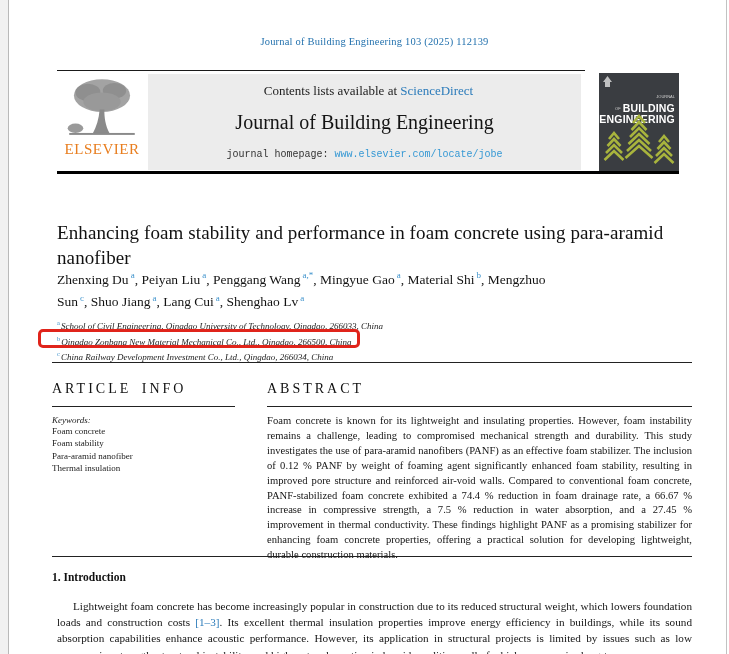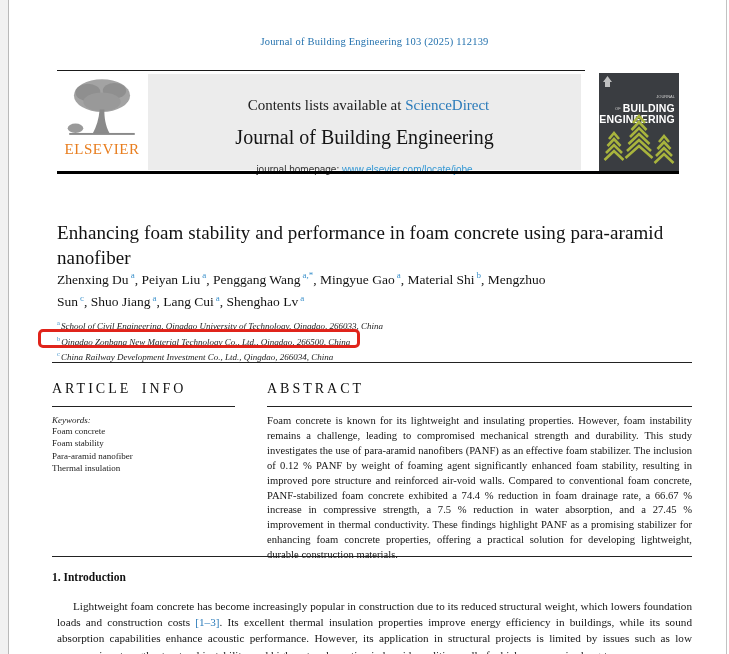--- a/index.html
+++ b/index.html
@@ -15,23 +15,23 @@
 
   .rule { position:absolute; background:#1a1a1a; }
   .rule-top { left:57px; top:70px; width:528px; height:1px; }
   .rule-thick { left:57px; top:171px; width:622px; height:3px; background:#000; }
 
   .logo { position:absolute; left:57px; top:76px; width:90px; height:92px; text-align:center; }
   .logo svg { display:block; margin:0 auto; }
   .elsevier-text { font-size:15px; color:#e87d1e; letter-spacing:.5px; margin-top:1px; }
 
   .graybox { position:absolute; left:148px; top:74px; width:433px; height:96px; background:#ececec; text-align:center; }
-  .contents-line { margin-top:23px; font-size:15px; color:#222;padding-left:8px; }
+  .contents-line { margin-top:9px; font-size:13px; color:#222;padding-left:8px; }
   .journal-title { margin-top:12px; font-size:20px; color:#141414; }
-  .homepage-line { margin-top:15px; font-family:Liberation Sans, sans-serif; font-size:10px; color:#333; }
+  .homepage-line { margin-top:15px; font-family:Liberation Mono, monospace; font-size:10px; color:#333; }
   .link { color:#2b7bba; text-decoration:none; cursor:pointer; }
   .link-url { color:#3598d4; }
 
   .cover { position:absolute; left:599px; top:73px; width:80px; height:99px; background:#3a3d41; overflow:hidden; cursor:pointer; }
   .emblem { position:absolute; left:4px; top:3px; width:9px; height:11px; background:#d8d8d8; opacity:.85;
             clip-path:polygon(50% 0,100% 55%,78% 55%,78% 100%,22% 100%,22% 55%,0 55%); }
   .cover-titles { position:absolute; right:4px; top:17px; text-align:right;
                   font-family:"Liberation Sans", sans-serif; color:#fff; line-height:10px; }
   .cover-titles .jof { font-size:4px; color:#cfcfcf; margin-right:2px; vertical-align:2px; }
   .cover-titles .big { font-size:10.5px; font-weight:bold; letter-spacing:.2px; }
@@ -140,21 +140,21 @@
     <span class="author"><span>Mengzhuo Sun</span><sup>c</sup></span>
     <span class="author"><span>Shuo Jiang</span><sup>a</sup></span>
     <span class="author"><span>Lang Cui</span><sup>a</sup></span>
     <span class="author"><span>Shenghao Lv</span><sup>a</sup></span>
   </div>
 
   <div class="affils">
     <div class="affil"><sup>a</sup><span>School of Civil Engineering, Qingdao University of Technology, Qingdao, 266033, China</span></div>
     <div class="affil affil-b">
       <span class="redbox"></span>
-      <sup>b</sup><span>Qingdao Zonbang New Material Technology Co., Ltd., Qingdao, 266500, China</span>
+      <sup>b</sup><span>Qingdao Zonbang New Material Mechanical Co., Ltd., Qingdao, 266500, China</span>
     </div>
     <div class="affil"><sup>c</sup><span>China Railway Development Investment Co., Ltd., Qingdao, 266034, China</span></div>
   </div>
 
   <div class="rule sep-rule"></div>
 
   <div class="col-left">
     <div class="sec-heading">ARTICLE INFO</div>
     <div class="col-rule"></div>
     <div class="kw-label">Keywords:</div>

